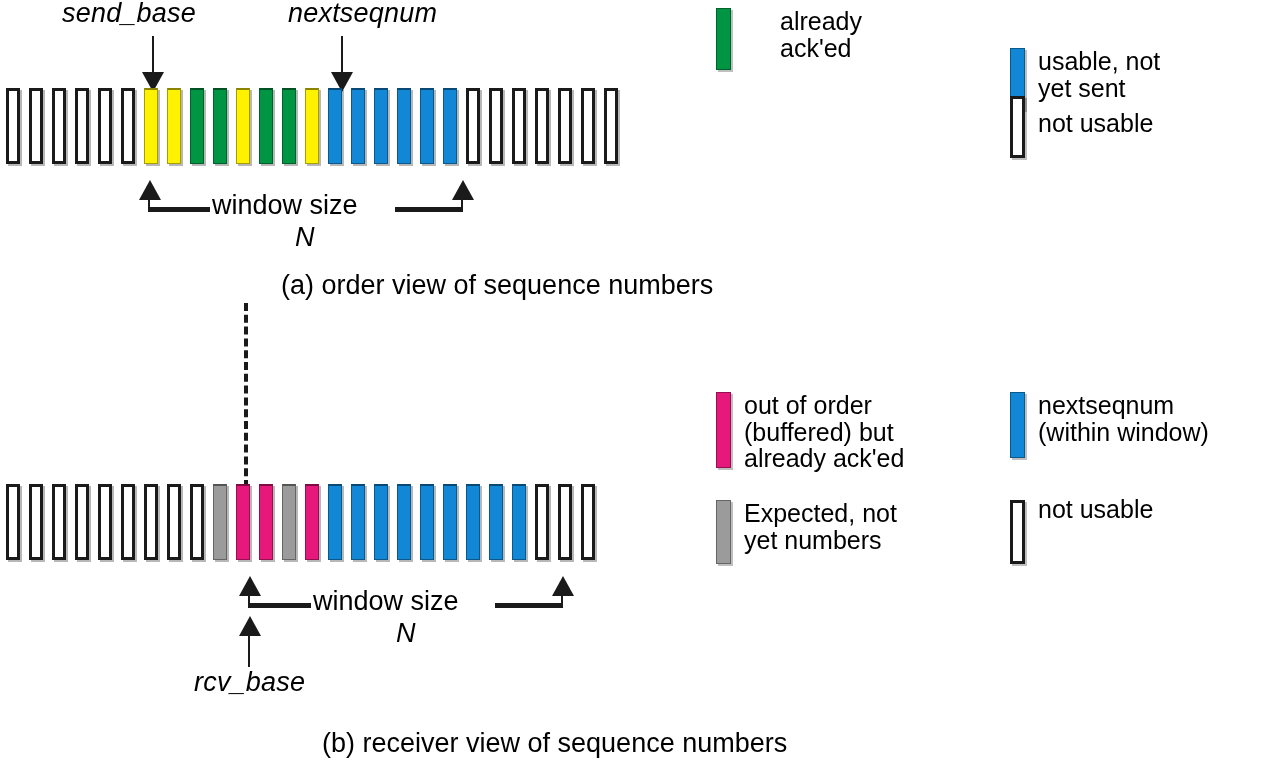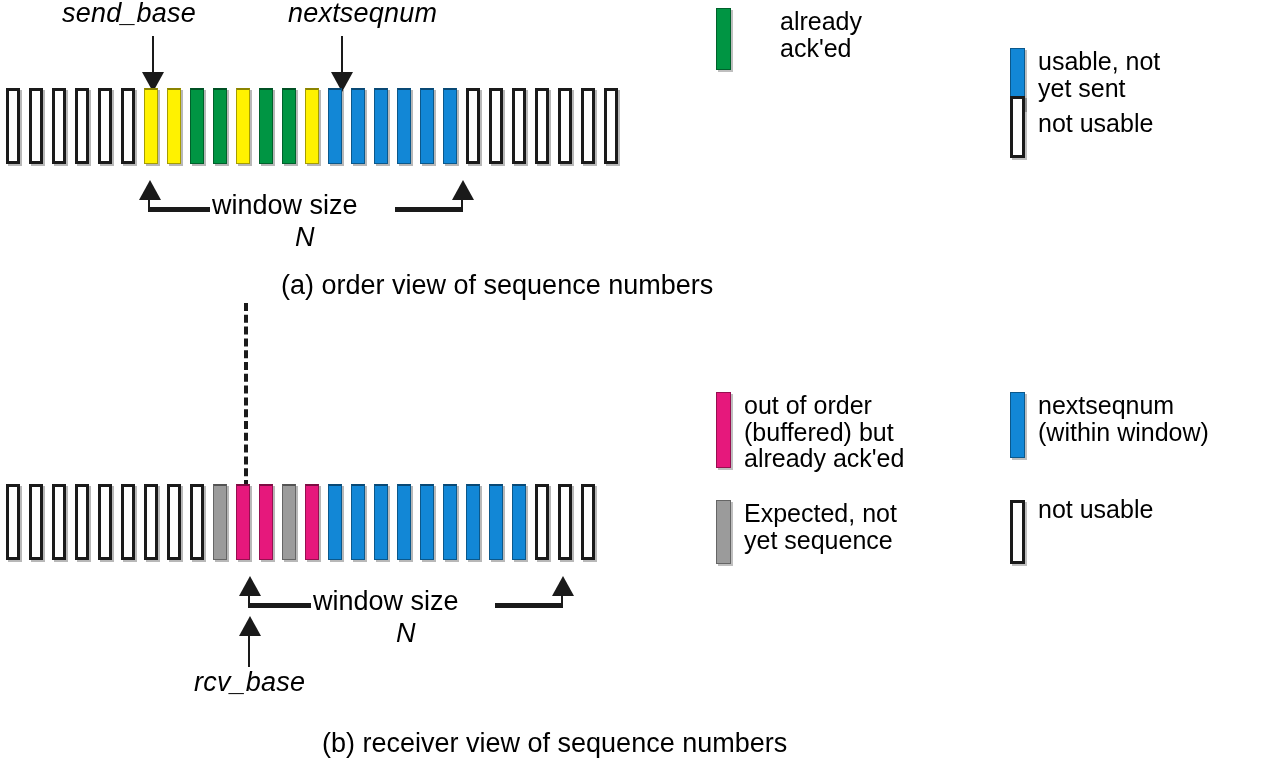--- a/index.html
+++ b/index.html
@@ -237,21 +237,21 @@
   <div class="legend-item" style="left:716px; top:392px;">
     <span class="sw" style="background:#E6187C; height:76px;"></span>
     <span class="legend-text">out of order
 (buffered) but
 already ack'ed</span>
   </div>
 
   <div class="legend-item" style="left:716px; top:500px;">
     <span class="sw" style="background:#9B9B9B; height:64px;"></span>
     <span class="legend-text">Expected,  not
-yet sequence</span>
+yet numbers</span>
   </div>
 
   <div class="legend-item" style="left:1010px; top:392px;">
     <span class="sw" style="background:#1287D6; height:66px;"></span>
     <span class="legend-text">nextseqnum
 (within window)</span>
   </div>
 
   <div class="legend-item" style="left:1010px; top:500px;">
     <span class="sw hollow" style="height:64px;"></span>

